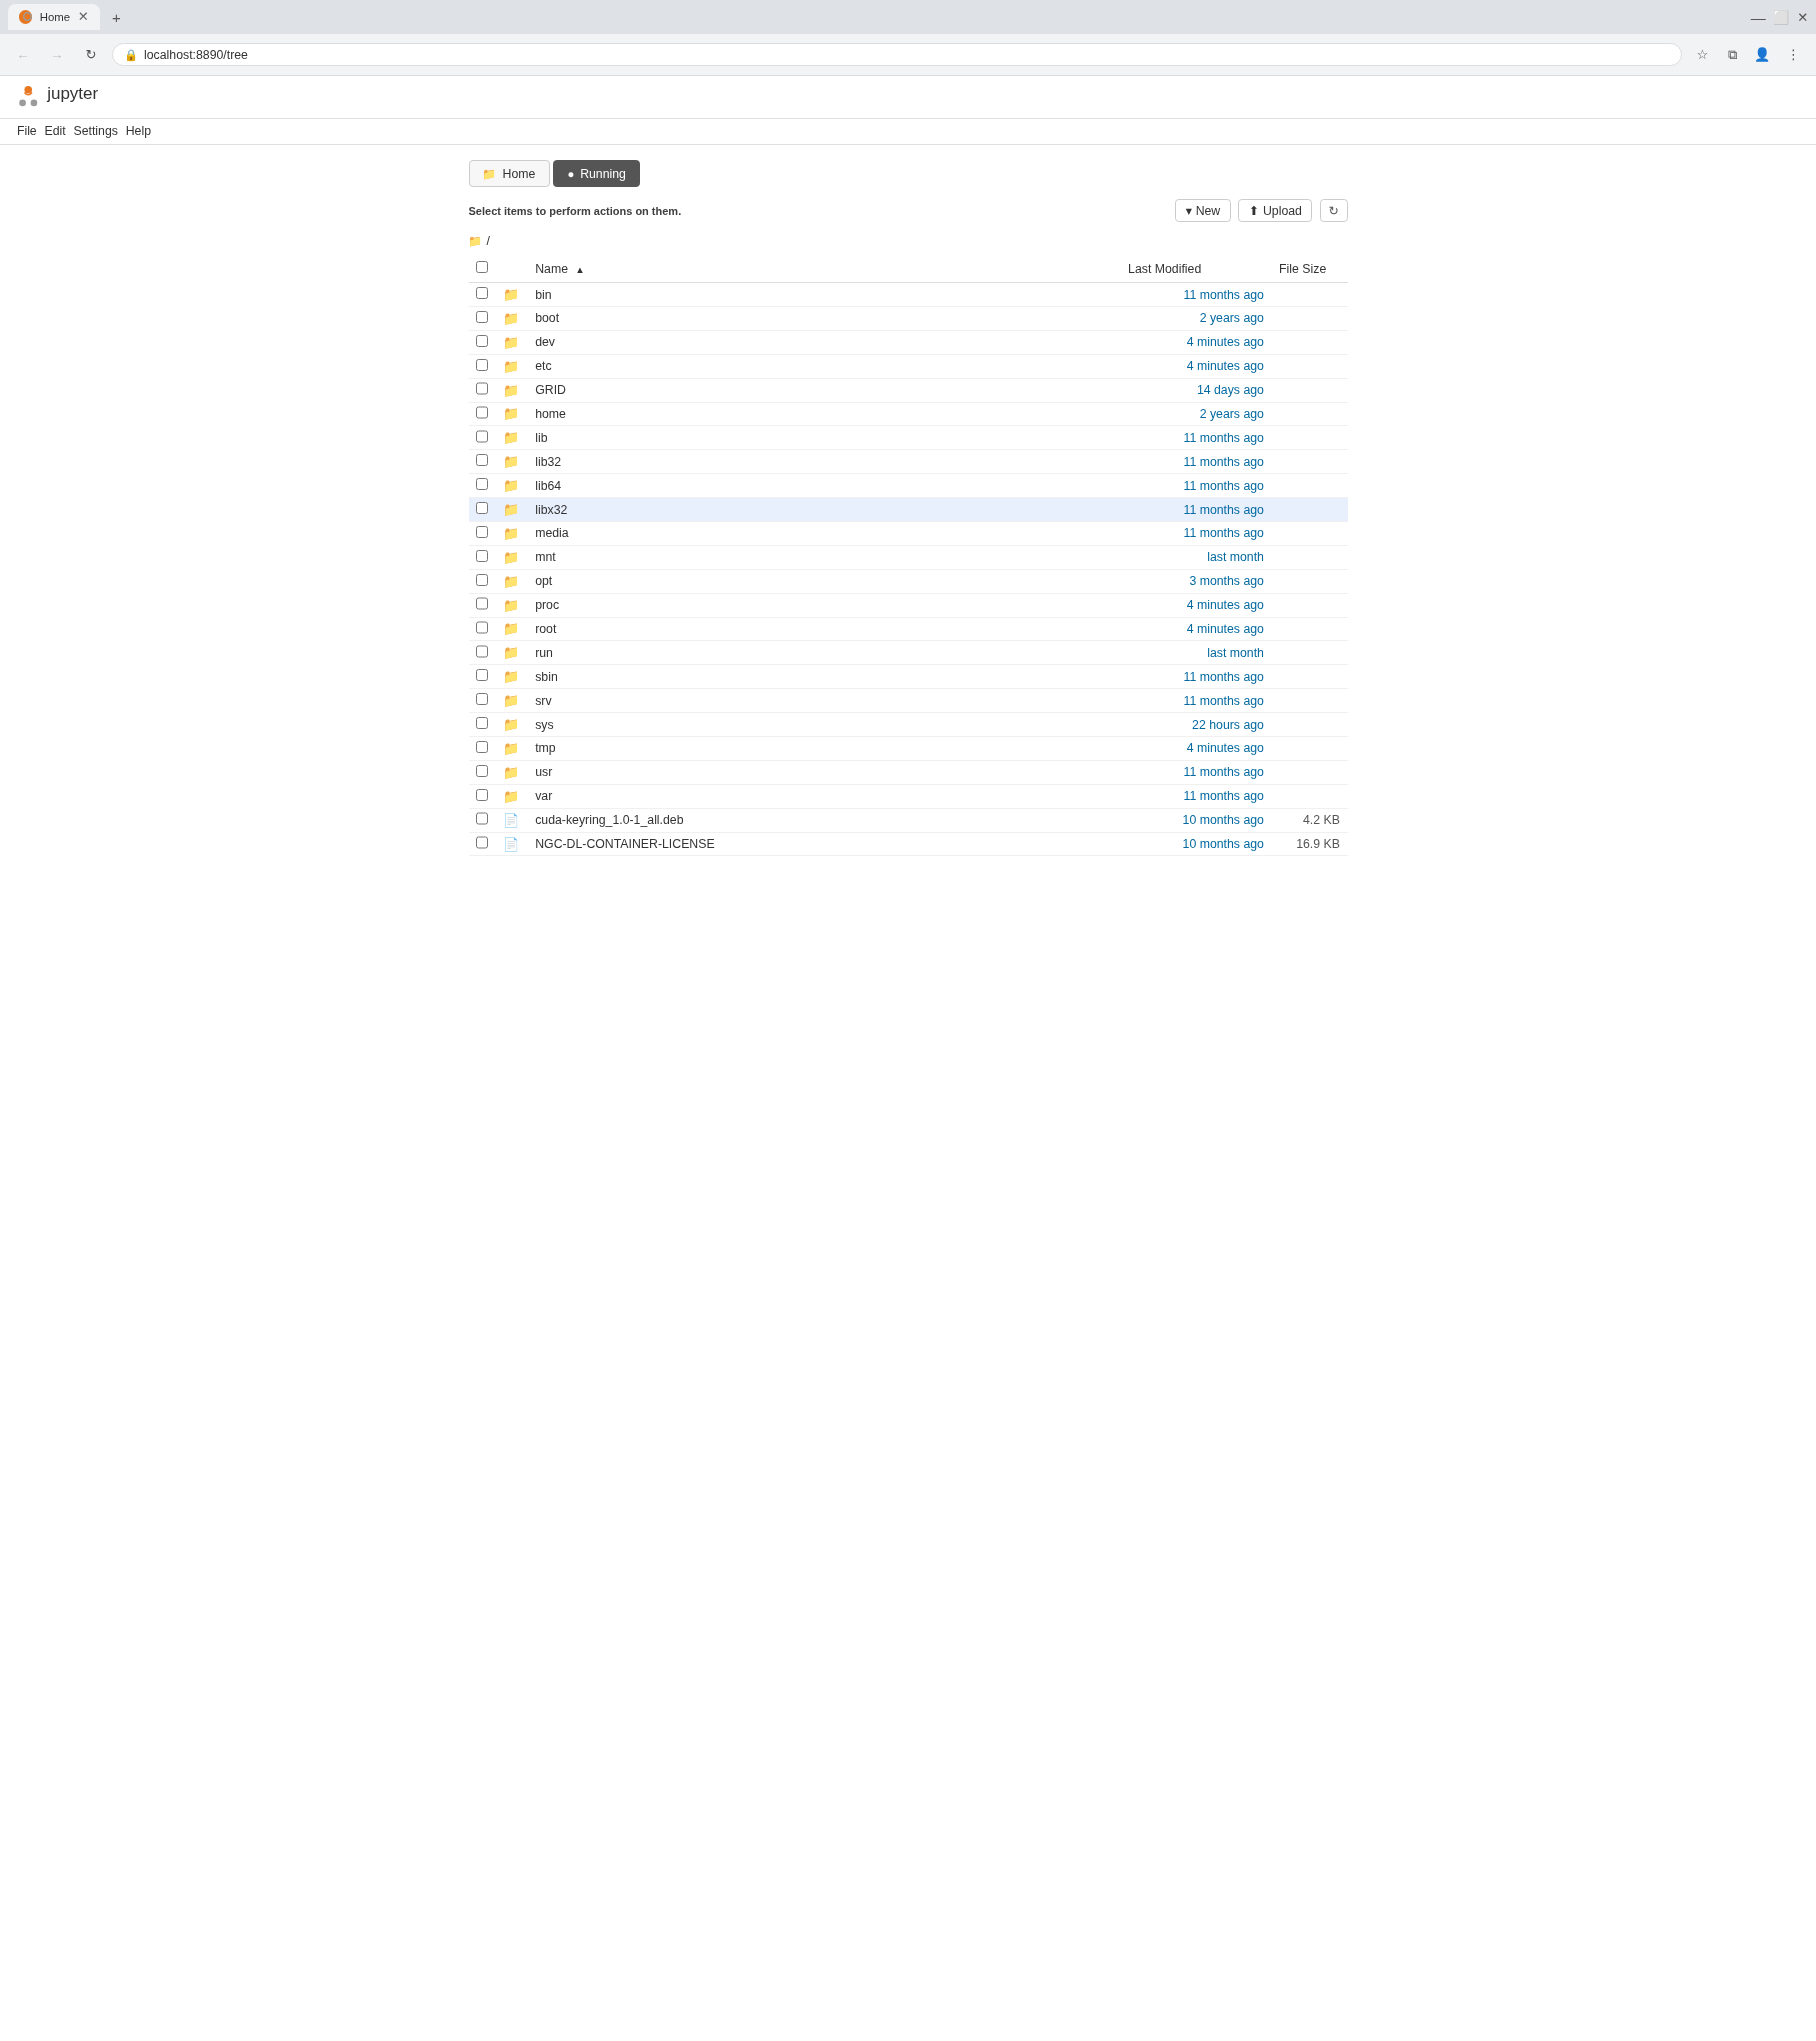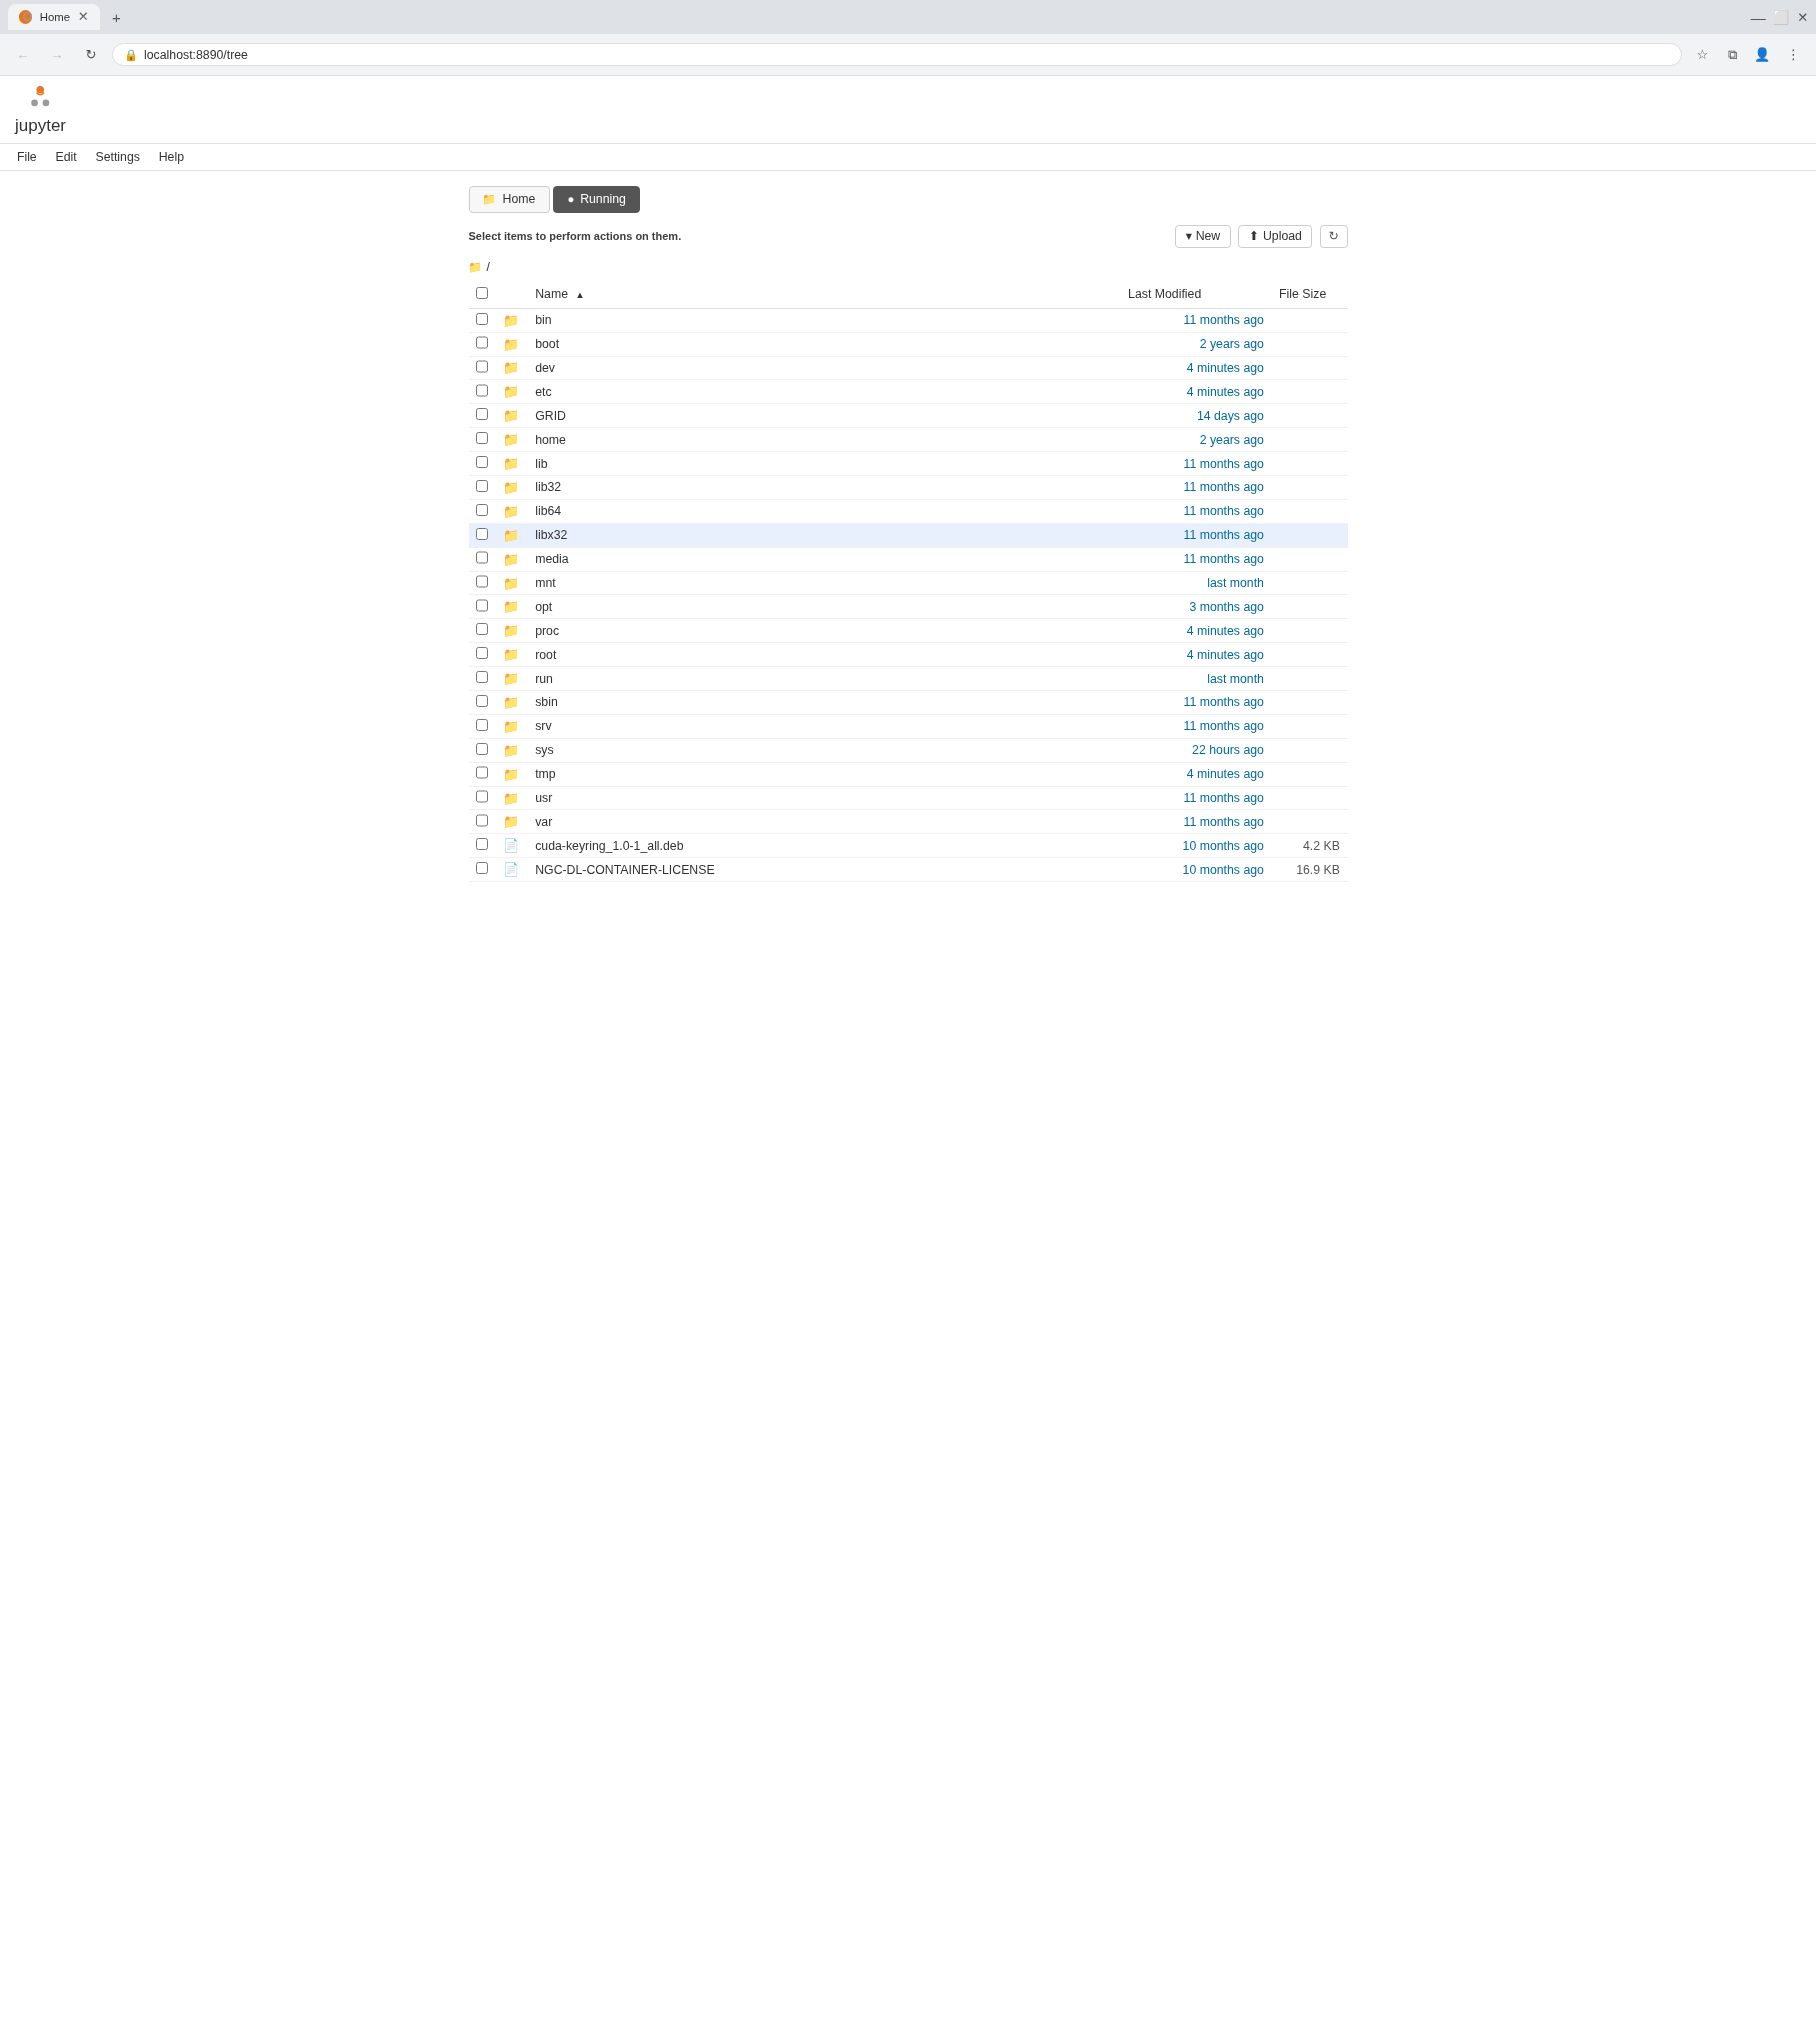--- a/index.html
+++ b/index.html
@@ -128,37 +128,35 @@
 
     .jupyter-header {
       padding: 7.6px 15px;
       border-bottom: 0.9px solid #e0e0e0;
       display: flex;
       align-items: center;
       gap: 7.6px;
     }
     .jupyter-logo {
       display: flex;
-      align-items: center;
       gap: 5.7px;
       font-size: 17px;
       font-weight: 300;
       color: #333;
-      flex-direction: column;
     }
     .jupyter-logo-icon {
       width: 26.5px;
       height: 26.5px;
     }
 
     .jupyter-menubar {
       padding: 1.9px 15px;
       border-bottom: 0.9px solid #e0e0e0;
       display: flex;
-      gap: 15px;
+      gap: 4px;
       font-size: 12.3px;
     }
     .menu-item {
       padding: 3.8px 1.9px;
       cursor: pointer;
       color: #333;
     }
 
     .jupyter-content {
       max-width: 909px;

